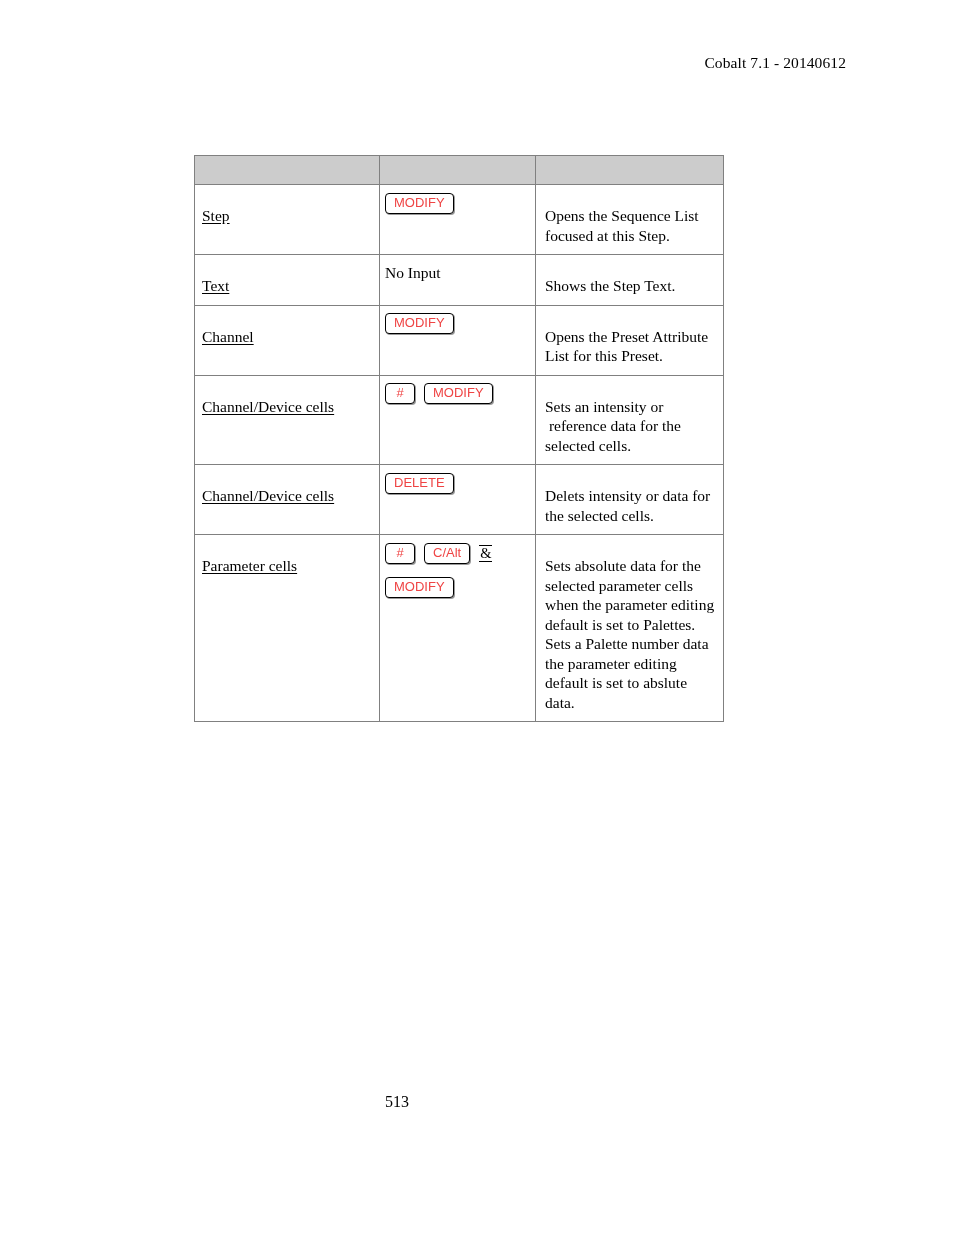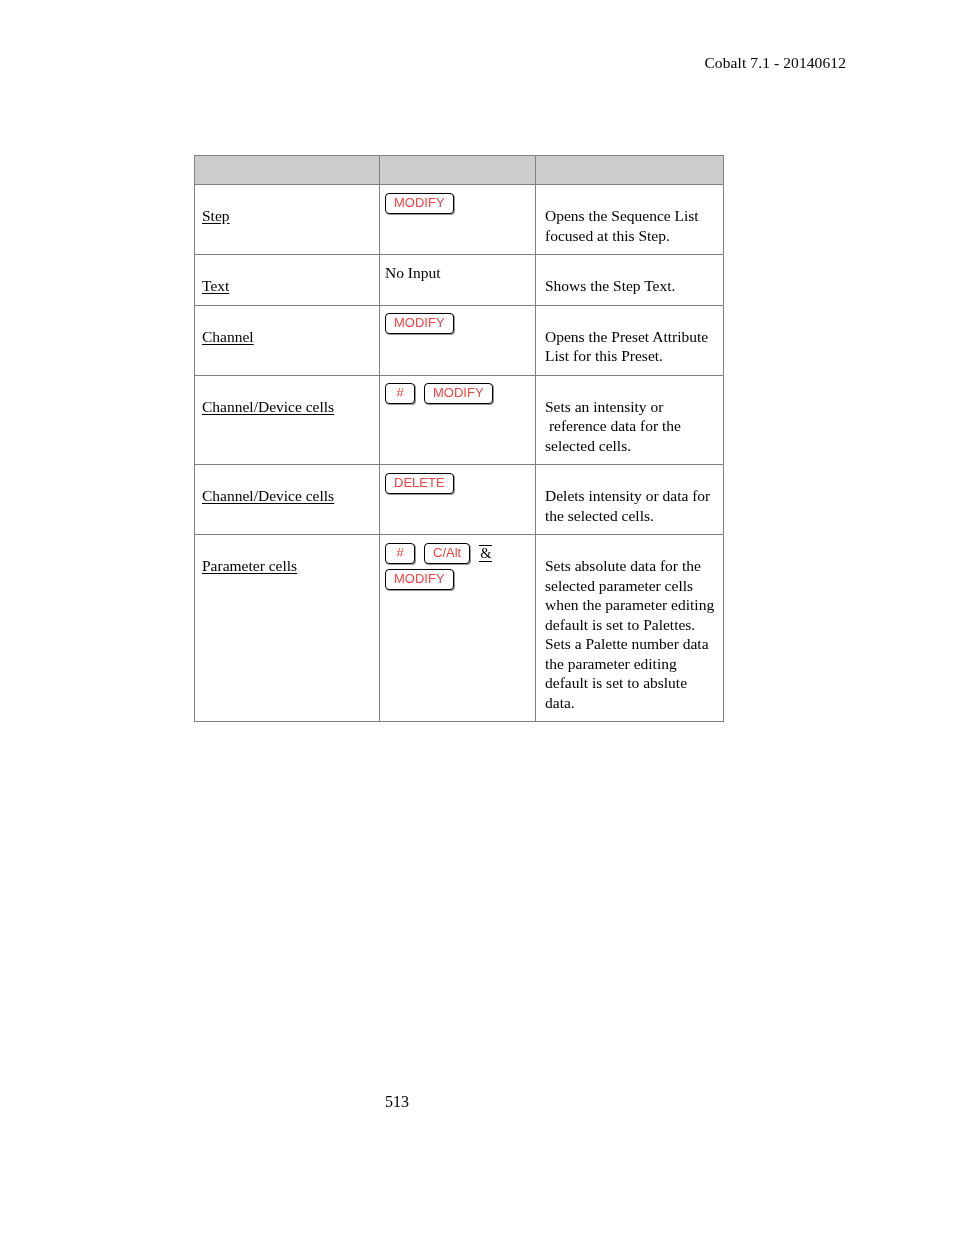--- a/index.html
+++ b/index.html
@@ -85,21 +85,21 @@
   
   .plain-input {
     display: inline-block;
     padding-top: 1px;
   }
 
   
   .keyrow {
     display: block;
     white-space: nowrap;
-    margin-bottom: 4px;
+    margin-bottom: 12px;
   }
   .keyrow:last-child { margin-bottom: 0; }
 
   .hardkey {
     display: inline-block;
     position: relative;
     border: 1px solid #000000;
     border-radius: 4px;
     box-shadow: 1px 1px 0 0 #9a9a9a;
     background: #ffffff;

